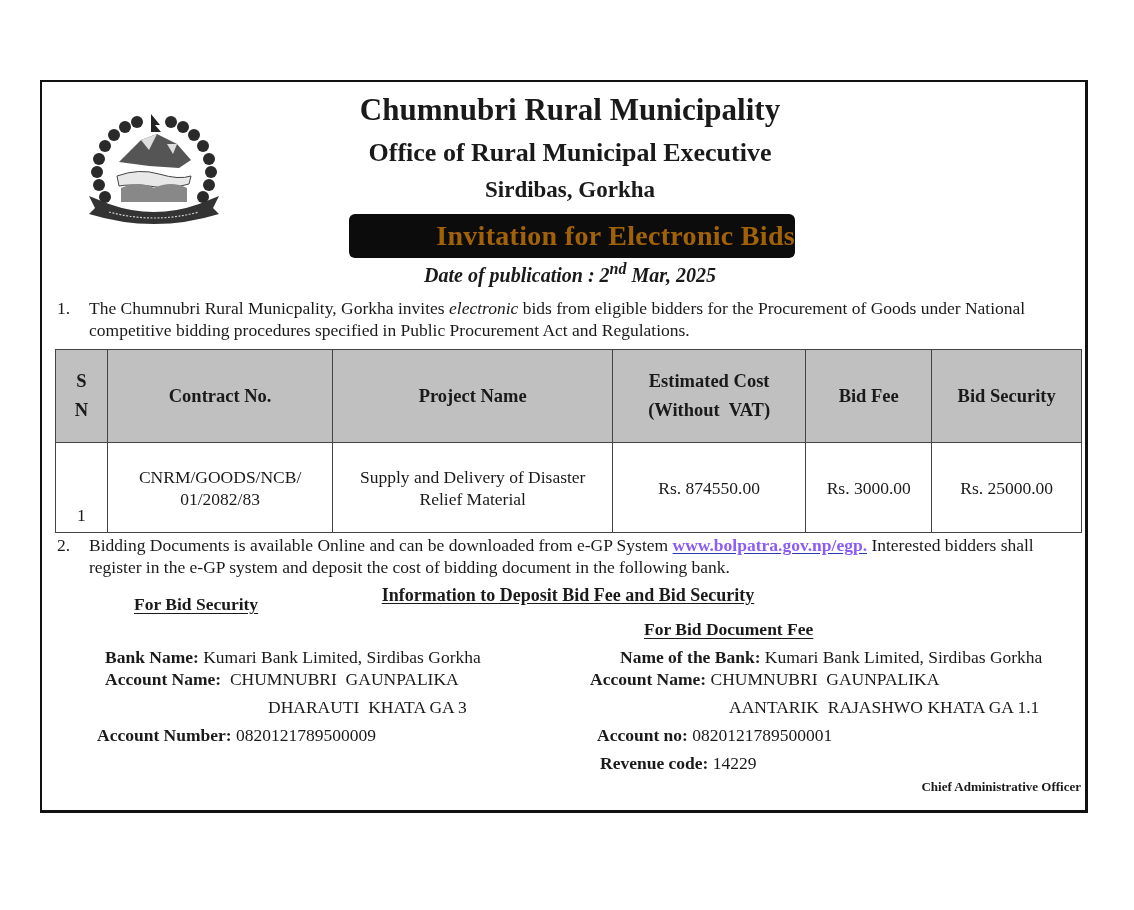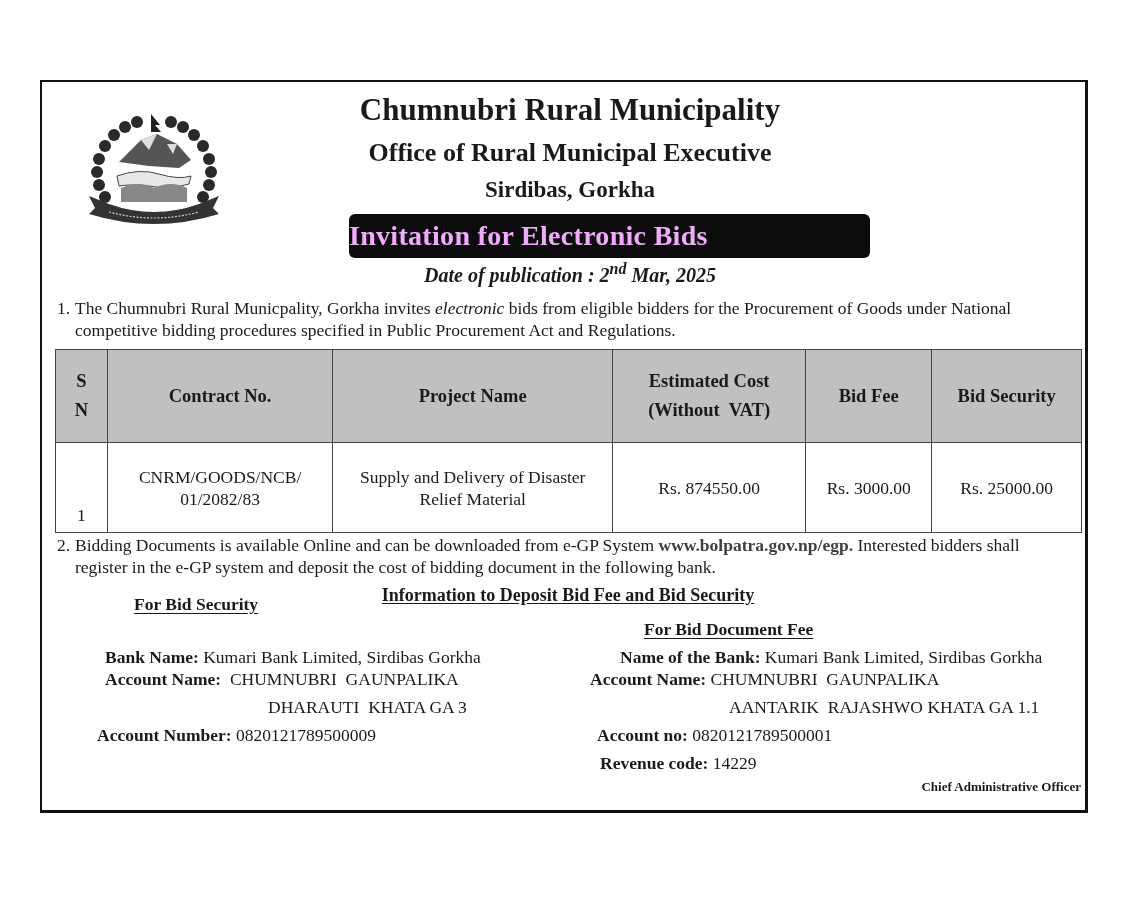--- a/index.html
+++ b/index.html
@@ -5,32 +5,32 @@
     html, body { margin: 0; padding: 0; background: #ffffff; }
     body { width: 1134px; height: 910px; position: relative; overflow: hidden;
            font-family: "Liberation Serif", "DejaVu Serif", serif; color: #1a1a1a; }
     .frame { position: absolute; left: 40px; top: 80px; width: 1048px; height: 733px;
              border: 2px solid #111; border-right-width: 3px; border-bottom-width: 3px; box-sizing: border-box; }
     .emblem { position: absolute; left: 79px; top: 110px; width: 150px; height: 120px; }
     .hdr { position: absolute; left: 0; width: 1134px; text-align: center; font-weight: bold; }
     .h1 { top: 92px; font-size: 31px; left: 0; width: 1140px; }
     .h2 { top: 138px; font-size: 26px; left: 0; width: 1140px; }
     .h3 { top: 177px; font-size: 23px; left: 0; width: 1140px; }
-    .banner { position: absolute; left: 349px; top: 214px; width: 521px; height: 44px; background: #0c0c0c;
-              border-radius: 6px; color: #f0abfc; font-weight: bold; font-size: 28px; text-align: left;
+    .banner { position: absolute; left: 349px; top: 214px; width: 446px; height: 44px; background: #0c0c0c;
+              border-radius: 6px; color: #a16207; font-weight: bold; font-size: 28px; text-align: right;
               line-height: 43px; letter-spacing: 0.3px; }
     .pubdate { position: absolute; left: 0; width: 1140px; top: 264px; text-align: center; font-style: italic;
                font-weight: bold; font-size: 20px; }
     .pubdate sup { font-size: 16px; vertical-align: 8px; line-height: 0; }
     .para { position: absolute; left: 57px; width: 1010px; font-size: 17.5px; line-height: 22px; }
     .para .num { position: absolute; left: 0; top: 0; }
-    .para .txt { margin-left: 18px; display: block; }
+    .para .txt { margin-left: 32px; display: block; }
     .p1 { top: 297px; }
     .p2 { top: 534px; }
-    .link { font-weight: bold; color: #404040; text-decoration-color: #2a3bb0; text-underline-offset: 2px; }
+    .link { font-weight: bold; color: #8b5cf6; text-decoration: underline; text-decoration-color: #2a3bb0; text-underline-offset: 2px; }
     table.bids { position: absolute; left: 55px; top: 349px; width: 1027px; border-collapse: collapse; font-size: 17.5px; }
     table.bids th, table.bids td { border: 1.5px solid #444; text-align: center; vertical-align: middle; }
     table.bids th { background: #c0c0c0; font-weight: bold; height: 90px; font-size: 18.5px; line-height: 29px; }
     table.bids td { height: 82px; line-height: 22px; }
     .c1 { width: 50px; } .c2 { width: 224px; } .c3 { width: 283px; } .c4 { width: 192px; } .c5 { width: 125px; } .c6 { width: 149px; }
     td.sn { vertical-align: bottom !important; padding-bottom: 6px; }
     .subhead { position: absolute; left: 0; width: 1136px; top: 585px; text-align: center; font-weight: bold;
                font-size: 18px; text-decoration: underline; text-underline-offset: 2px; }
     .col { position: absolute; font-size: 17.5px; }
     .col .ttl { position: absolute; font-weight: bold; text-decoration: underline; text-underline-offset: 3px; white-space: nowrap; }

